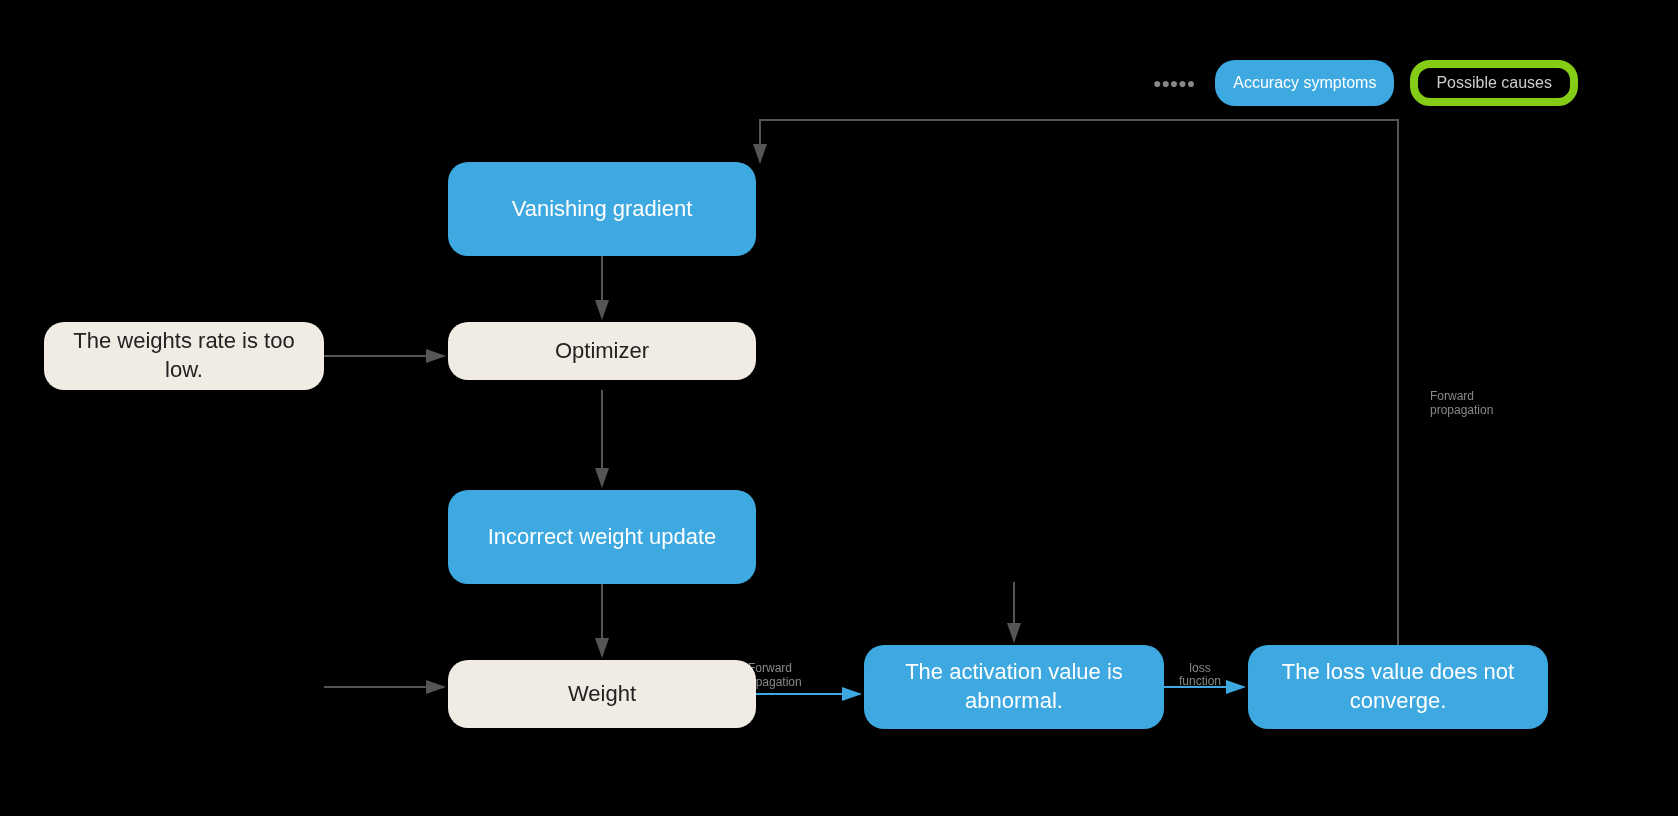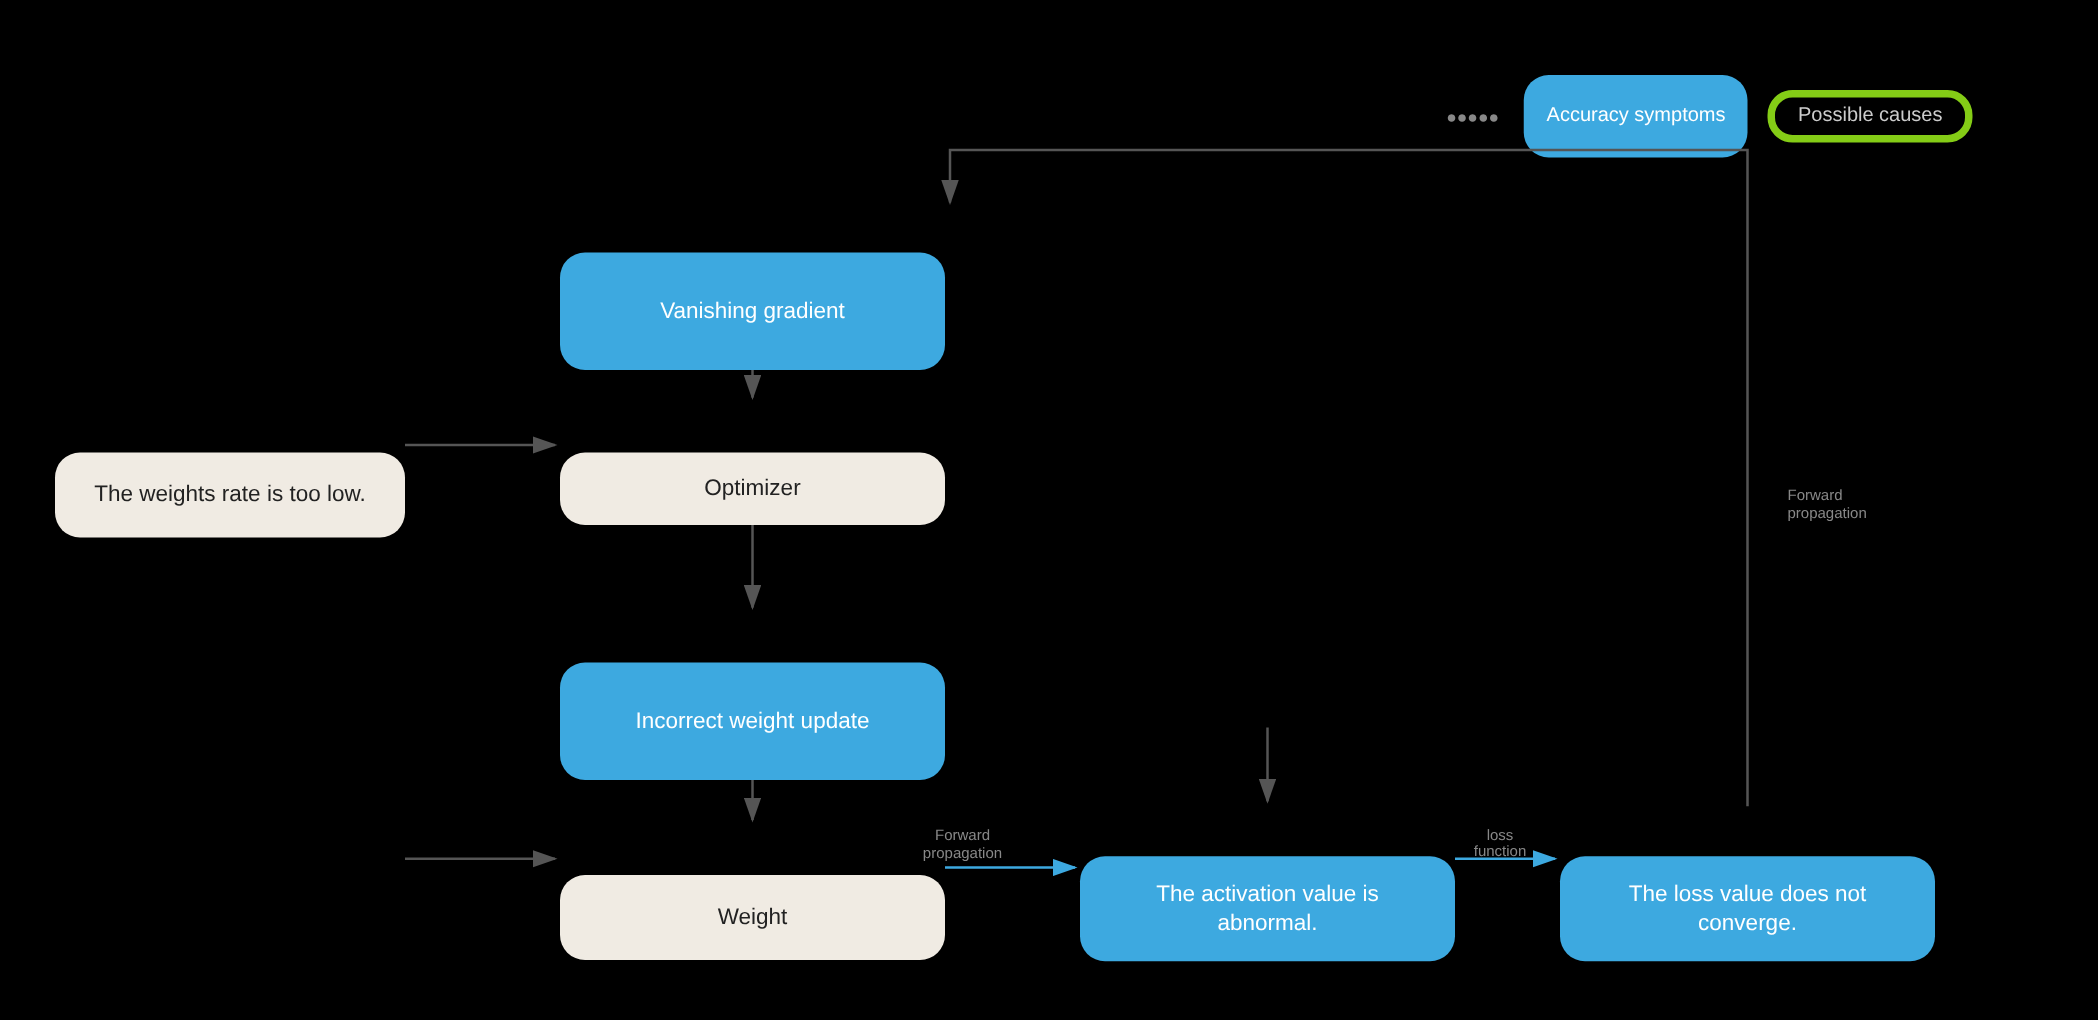--- a/index.html
+++ b/index.html
@@ -17,25 +17,24 @@
       height: 816px;
     }
     
     .node {
       position: absolute;
       display: flex;
       align-items: center;
       justify-content: center;
       text-align: center;
       border-radius: 20px;
-      font-size: 18px;
+      font-size: 22px;
       font-weight: 400;
       line-height: 1.3;
       padding: 10px 20px;
-      margin-top: 40px;
     }
     .node-blue {
       background: #3da9e0;
       color: #fff;
     }
     .node-beige {
       background: #f0ebe3;
       color: #222;
     }
     
@@ -44,27 +43,27 @@
       top: 60px;
       right: 100px;
       display: flex;
       gap: 16px;
       align-items: center;
     }
     .legend-badge-blue {
       background: #3da9e0;
       color: #fff;
       border-radius: 20px;
-      padding: 24px 18px;
+      padding: 14px 18px;
       font-size: 16px;
     }
     .legend-badge-outline {
       background: transparent;
       color: #ccc;
-      border: 6px solid #84cc16;
+      border: 8px solid #84cc16;
       border-radius: 20px;
       padding: 6px 18px;
       font-size: 16px;
     }
     
     .arrows-svg {
       position: absolute;
       top: 0; left: 0;
       width: 1678px;
       height: 816px;

